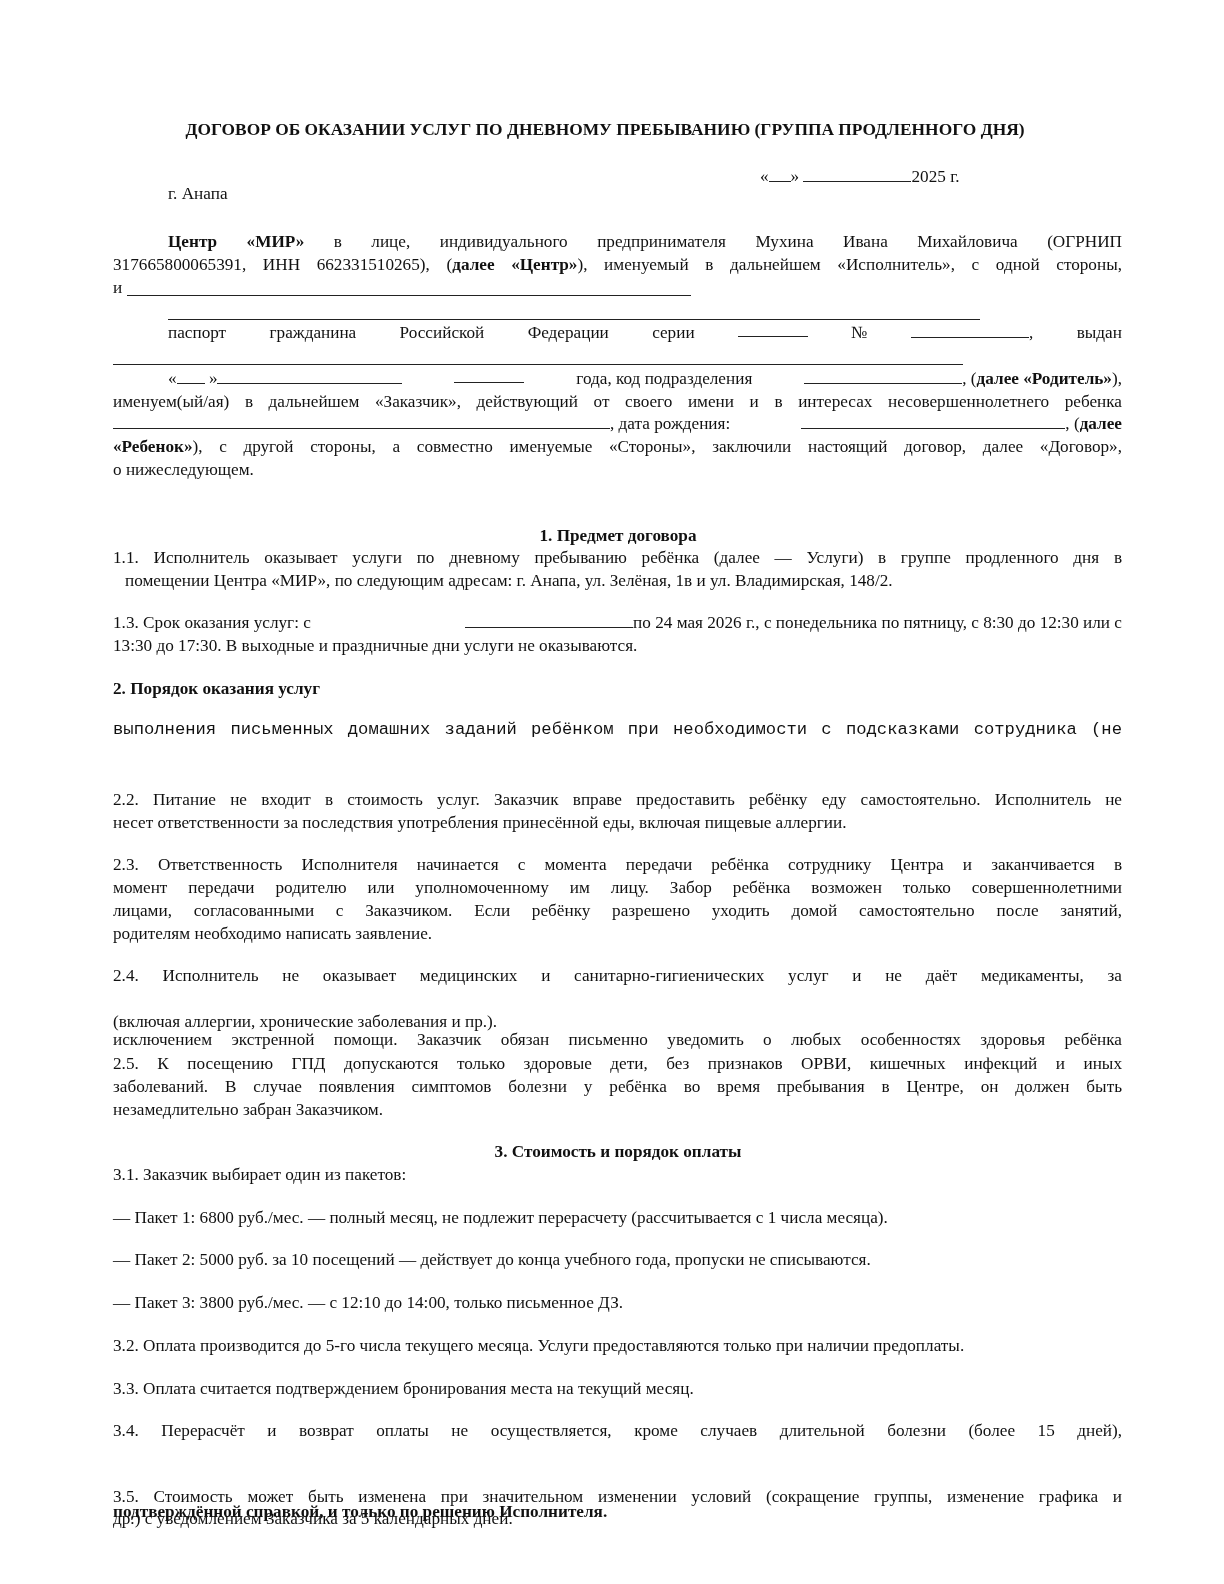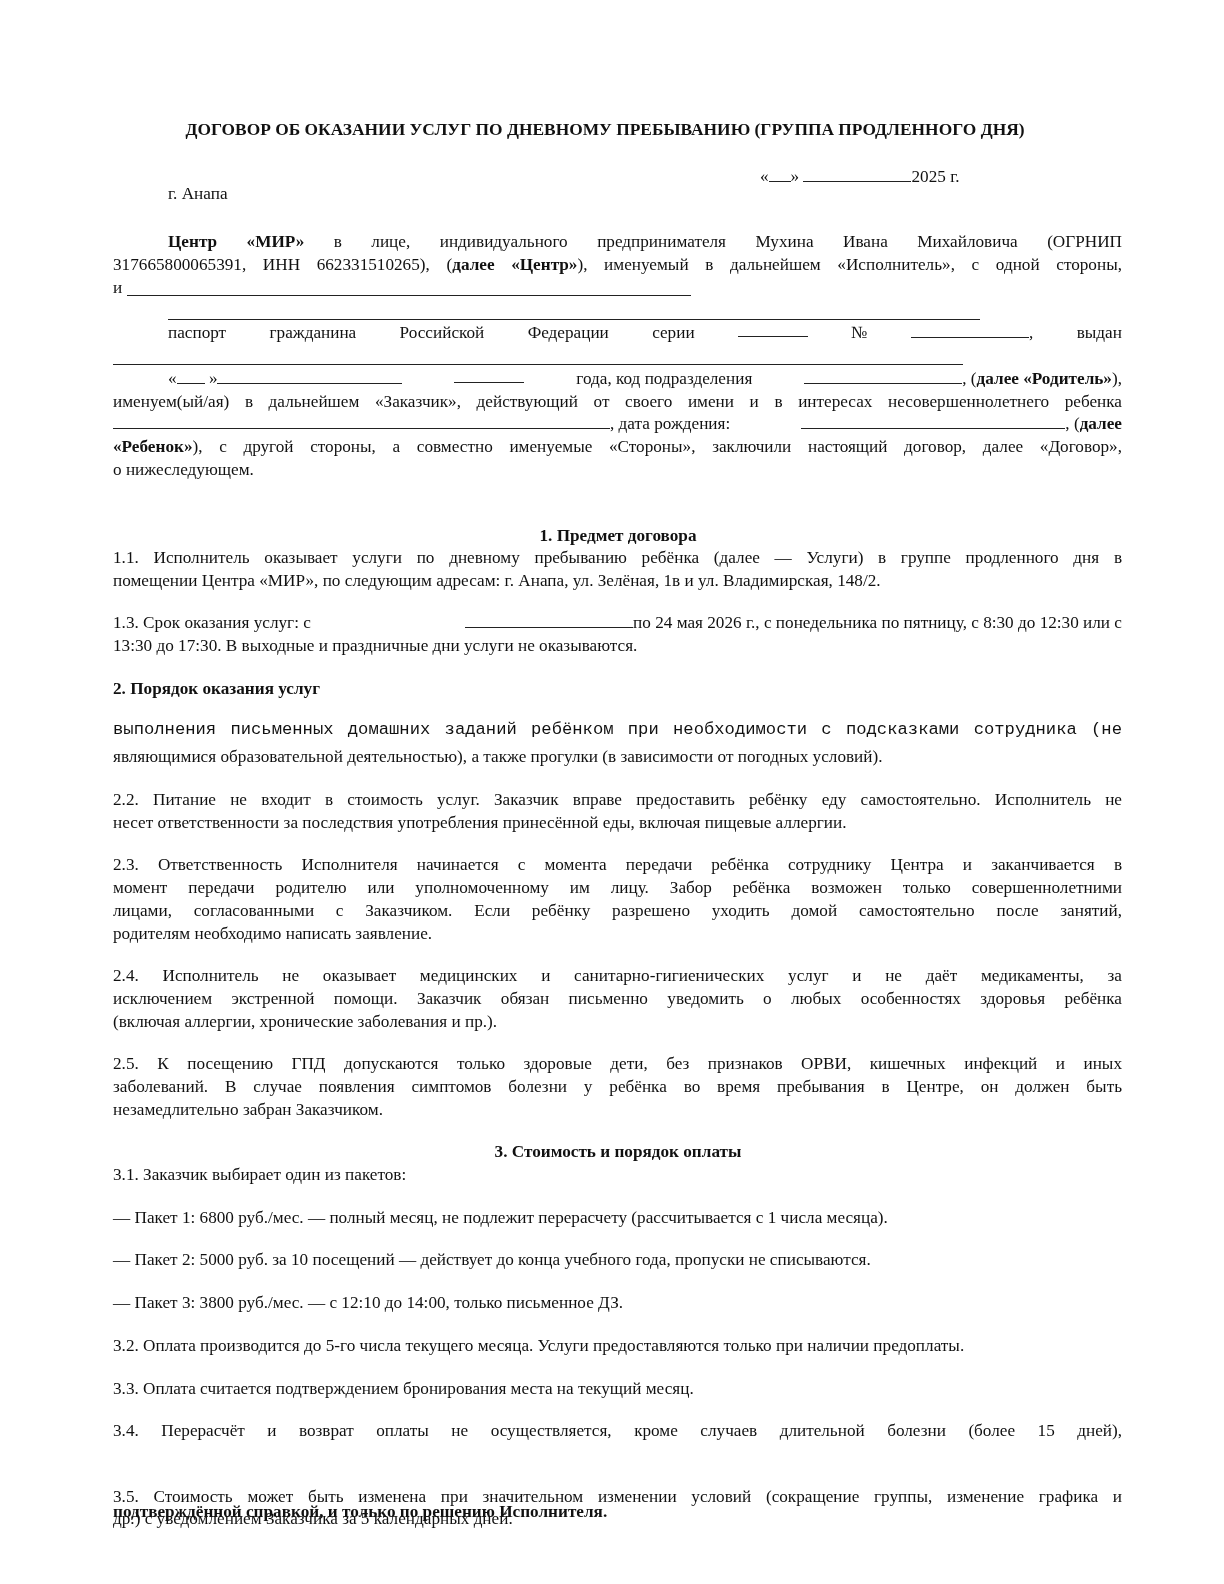--- a/index.html
+++ b/index.html
@@ -64,42 +64,41 @@
     <span><span class="u" style="width:497px;"></span><span>, дата рождения:</span></span>
     <span><span class="u" style="width:264px;"></span><span>, (</span><b>далее</b></span>
   </div>
   <div class="just" style="top:435px;">
     <b>«Ребенок»</b><span>), с другой стороны, а совместно именуемые «Стороны», заключили настоящий договор, далее «Договор»,</span>
   </div>
   <div class="plain" style="top:458px;">о нижеследующем.</div>
 
   <div class="center" style="top:524px;">1. Предмет договора</div>
   <div class="just" style="top:546px;">1.1. Исполнитель оказывает услуги по дневному пребыванию ребёнка (далее — Услуги) в группе продленного дня в</div>
-  <div class="plain" style="top:569px;">помещении Центра «МИР», по следующим адресам: г. Анапа, ул. Зелёная, 1в и ул. Владимирская, 148/2.</div>
+  <div class="plain" style="top:569px;margin-left:12px;">помещении Центра «МИР», по следующим адресам: г. Анапа, ул. Зелёная, 1в и ул. Владимирская, 148/2.</div>
 
   <div class="abs" style="left:113px; top:611px; width:1009px; display:flex; justify-content:space-between;gap:16px;">
     <span>1.3. Срок оказания услуг: с</span>
     <span><span class="u" style="width:168px;"></span><span>по 24 мая 2026 г., с понедельника по пятницу, с 8:30 до 12:30 или с</span></span>
   </div>
   <div class="plain" style="top:634px;">13:30 до 17:30. В выходные и праздничные дни услуги не оказываются.</div>
 
   <div class="plain" style="top:677px; font-weight:bold;">2. Порядок оказания услуг</div>
   <div class="just" style="top:718px;font-family:Liberation Mono, monospace;">выполнения письменных домашних заданий ребёнком при необходимости с подсказками сотрудника (не</div>
-  <div class="plain" style="top:745px;">являющимися образовательной деятельностью), а также прогулки (в зависимости от погодных условий).</div>
 
   <div class="just" style="top:788px;">2.2. Питание не входит в стоимость услуг. Заказчик вправе предоставить ребёнку еду самостоятельно. Исполнитель не</div>
   <div class="plain" style="top:811px;">несет ответственности за последствия употребления принесённой еды, включая пищевые аллергии.</div>
 
   <div class="just" style="top:853px;">2.3. Ответственность Исполнителя начинается с момента передачи ребёнка сотруднику Центра и заканчивается в</div>
   <div class="just" style="top:899px;">лицами, согласованными с Заказчиком. Если ребёнку разрешено уходить домой самостоятельно после занятий,</div>
   <div class="just" style="top:876px;">момент передачи родителю или уполномоченному им лицу. Забор ребёнка возможен только совершеннолетними</div>
   <div class="plain" style="top:922px;">родителям необходимо написать заявление.</div>
 
   <div class="just" style="top:964px;">2.4. Исполнитель не оказывает медицинских и санитарно-гигиенических услуг и не даёт медикаменты, за</div>
-  <div class="just" style="top:987px;">исключением экстренной помощи. Заказчик обязан письменно уведомить о любых особенностях здоровья ребёнка</div>
+  <div class="just" style="top:1028px;">исключением экстренной помощи. Заказчик обязан письменно уведомить о любых особенностях здоровья ребёнка</div>
   <div class="plain" style="top:1010px;">(включая аллергии, хронические заболевания и пр.).</div>
 
   <div class="just" style="top:1052px;">2.5. К посещению ГПД допускаются только здоровые дети, без признаков ОРВИ, кишечных инфекций и иных</div>
   <div class="just" style="top:1075px;">заболеваний. В случае появления симптомов болезни у ребёнка во время пребывания в Центре, он должен быть</div>
   <div class="plain" style="top:1098px;">незамедлительно забран Заказчиком.</div>
 
   <div class="center" style="top:1140px;">3. Стоимость и порядок оплаты</div>
   <div class="plain" style="top:1163px;">3.1. Заказчик выбирает один из пакетов:</div>
   <div class="plain" style="top:1206px;">— Пакет 1: 6800 руб./мес. — полный месяц, не подлежит перерасчету (рассчитывается с 1 числа месяца).</div>
   <div class="plain" style="top:1248px;">— Пакет 2: 5000 руб. за 10 посещений — действует до конца учебного года, пропуски не списываются.</div>

